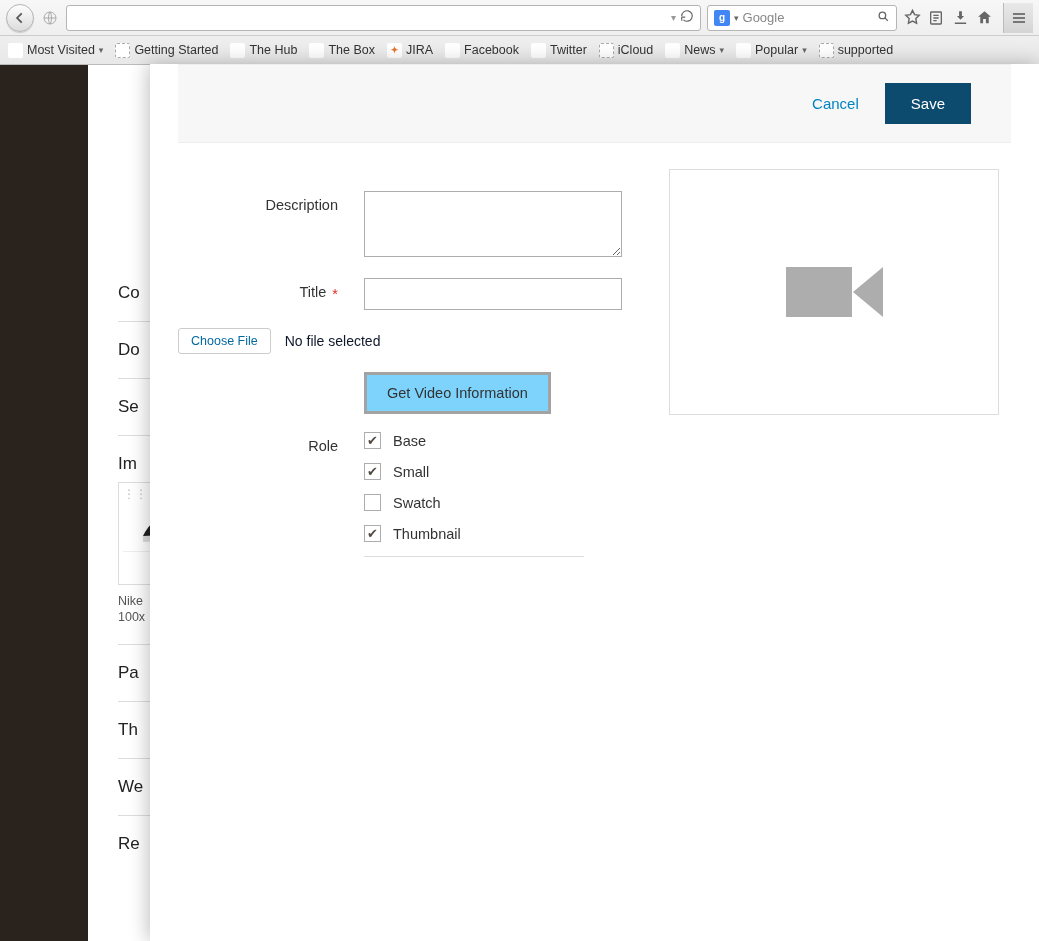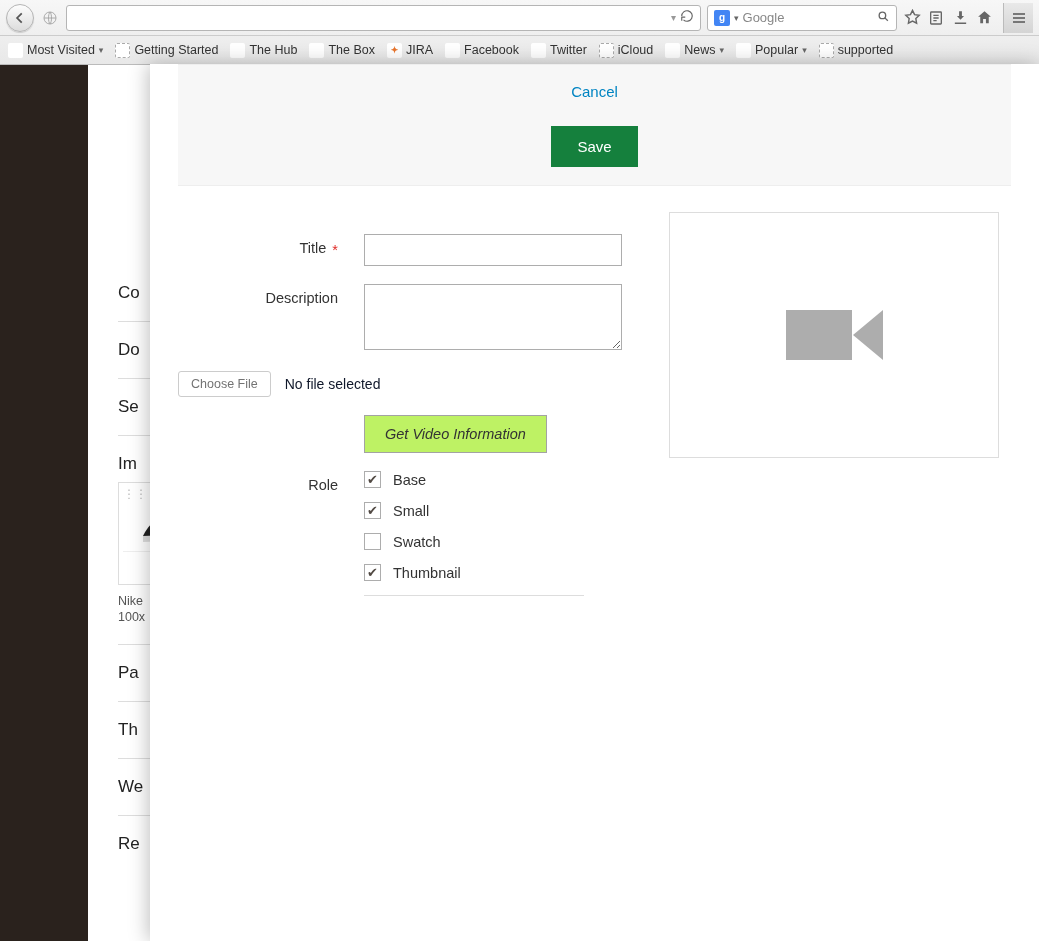--- a/index.html
+++ b/index.html
@@ -43,38 +43,38 @@
   .img-tile .drag { color:#bbb; font-size:12px; }
   .img-tile .shoe { width:90px; height:50px; display:flex; align-items:center; justify-content:center; }
   .img-tile .trash { color:#888; text-align:center; padding:4px 0; border-top:1px solid #eee; }
   .img-caption { font-size:12.5px; color:#555; margin-top:8px; line-height:1.3; }
 
   
   .modal { position:absolute; top:64px; left:150px; right:0; bottom:0; background:#fff; box-shadow:-2px 0 18px rgba(0,0,0,0.25); padding:0; overflow:auto; }
   .modal-header { display:flex; align-items:center; justify-content:space-between; padding:22px 40px 10px 28px; }
   .modal-title { font-size:22px; font-weight:300; color:#333; }
   .close-x { color:#777; cursor:pointer; }
-  .action-bar { background:#f7f7f7; border-top:1px solid #eee; border-bottom:1px solid #eee; padding:18px 40px; display:flex; justify-content:flex-end; align-items:center; gap:26px; margin:0 28px;flex-direction:column; }
+  .action-bar { background:#f7f7f7; border-top:1px solid #eee; border-bottom:1px solid #eee; padding:18px 40px; display:flex; justify-content:flex-end; align-items:center; gap:26px; margin:0 28px; }
   .cancel-link { color:#0084c2; font-size:15px; cursor:pointer; }
-  .save-btn { background:#15803d; color:#fff; border:none; padding:12px 26px; font-size:15px; cursor:pointer; }
+  .save-btn { background:#0c4a6e; color:#fff; border:none; padding:12px 26px; font-size:15px; cursor:pointer; }
 
   .form-area { display:flex; padding:26px 40px 40px 28px; gap:26px; }
   .form-left { flex:1; }
   .form-row { display:flex; margin-bottom:18px; }
   .form-row.tight { margin-bottom:6px; }
   .form-label { width:186px; text-align:right; padding-right:26px; padding-top:6px; color:#333; font-size:14.5px; position:relative; }
   .req { color:#e02b27; margin-left:6px; position:relative; top:2px; }
   .form-control { flex:1; max-width:258px; }
   .fc-input { width:100%; height:32px; border:1px solid #adadad; padding:0 8px; font-size:14px; }
   .fc-textarea { width:100%; height:66px; border:1px solid #adadad; padding:6px 8px; font-size:14px; resize:both; }
   .help-text { font-size:12.5px; color:#777; margin-top:6px; line-height:1.4; }
   .help-text a { color:#0084c2; text-decoration:none; }
-  .choose-file { border:1px solid #ccc; background:#fff; color:#737373; padding:5px 12px; font-size:12.5px; border-radius:3px; cursor:pointer; }
+  .choose-file { border:1px solid #ccc; background:#fff; color:#0369a1; padding:5px 12px; font-size:12.5px; border-radius:3px; cursor:pointer; }
   .no-file { margin-left:14px; color:#0f172a; font-size:14px; }
-  .get-info-btn { border:1px solid #a3a3a3; background:#bef264; color:#333; padding:10px 20px; font-size:14.5px; cursor:pointer;font-style:italic; }
+  .get-info-btn { border:3px solid #a3a3a3; background:#7dd3fc; color:#333; padding:10px 20px; font-size:14.5px; cursor:pointer; }
   .check-row { display:flex; align-items:center; gap:12px; margin-bottom:14px; font-size:14.5px; color:#333; }
   .chk { width:17px; height:17px; border:1px solid #adadad; display:flex; align-items:center; justify-content:center; color:#514943; font-size:13px; cursor:pointer; background:#fff; }
   .role-divider { border-top:1px solid #ddd; margin:10px 0 16px 0; width:220px; }
 
   .preview-box { width:330px; height:246px; border:1px solid #ddd; display:flex; align-items:center; justify-content:center; }
   .vid-icon { display:flex; align-items:center; gap:1px; }
   .vid-icon .body { width:66px; height:50px; background:#adadad; }
   .vid-icon .tri { width:0; height:0; border-top:25px solid transparent; border-bottom:25px solid transparent; border-right:30px solid #adadad; }
 </style>
 </head>
@@ -231,27 +231,27 @@
     <span class="cancel-link">Cancel</span>
     <button class="save-btn">Save</button>
   </div>
 
   <div class="form-area">
     <div class="form-left">
 
       <div style="height:22px;"></div>
 
       <div class="form-row">
+        <div class="form-label">Description</div>
+        <div class="form-control"><textarea class="fc-textarea" style=""></textarea></div>
+      </div>
+
+      <div class="form-row">
         <div class="form-label"><span>Title</span><span class="req">*</span></div>
         <div class="form-control"><input class="fc-input" type="text" style=""></div>
-      </div>
-
-      <div class="form-row">
-        <div class="form-label">Description</div>
-        <div class="form-control"><textarea class="fc-textarea" style=""></textarea></div>
       </div>
 
       <div class="form-row">
         <div class="form-control" style="max-width:none;display:flex;align-items:center;">
           <button class="choose-file">Choose File</button>
           <span class="no-file">No file selected</span>
         </div>
       </div>
 
       <div class="form-row">

